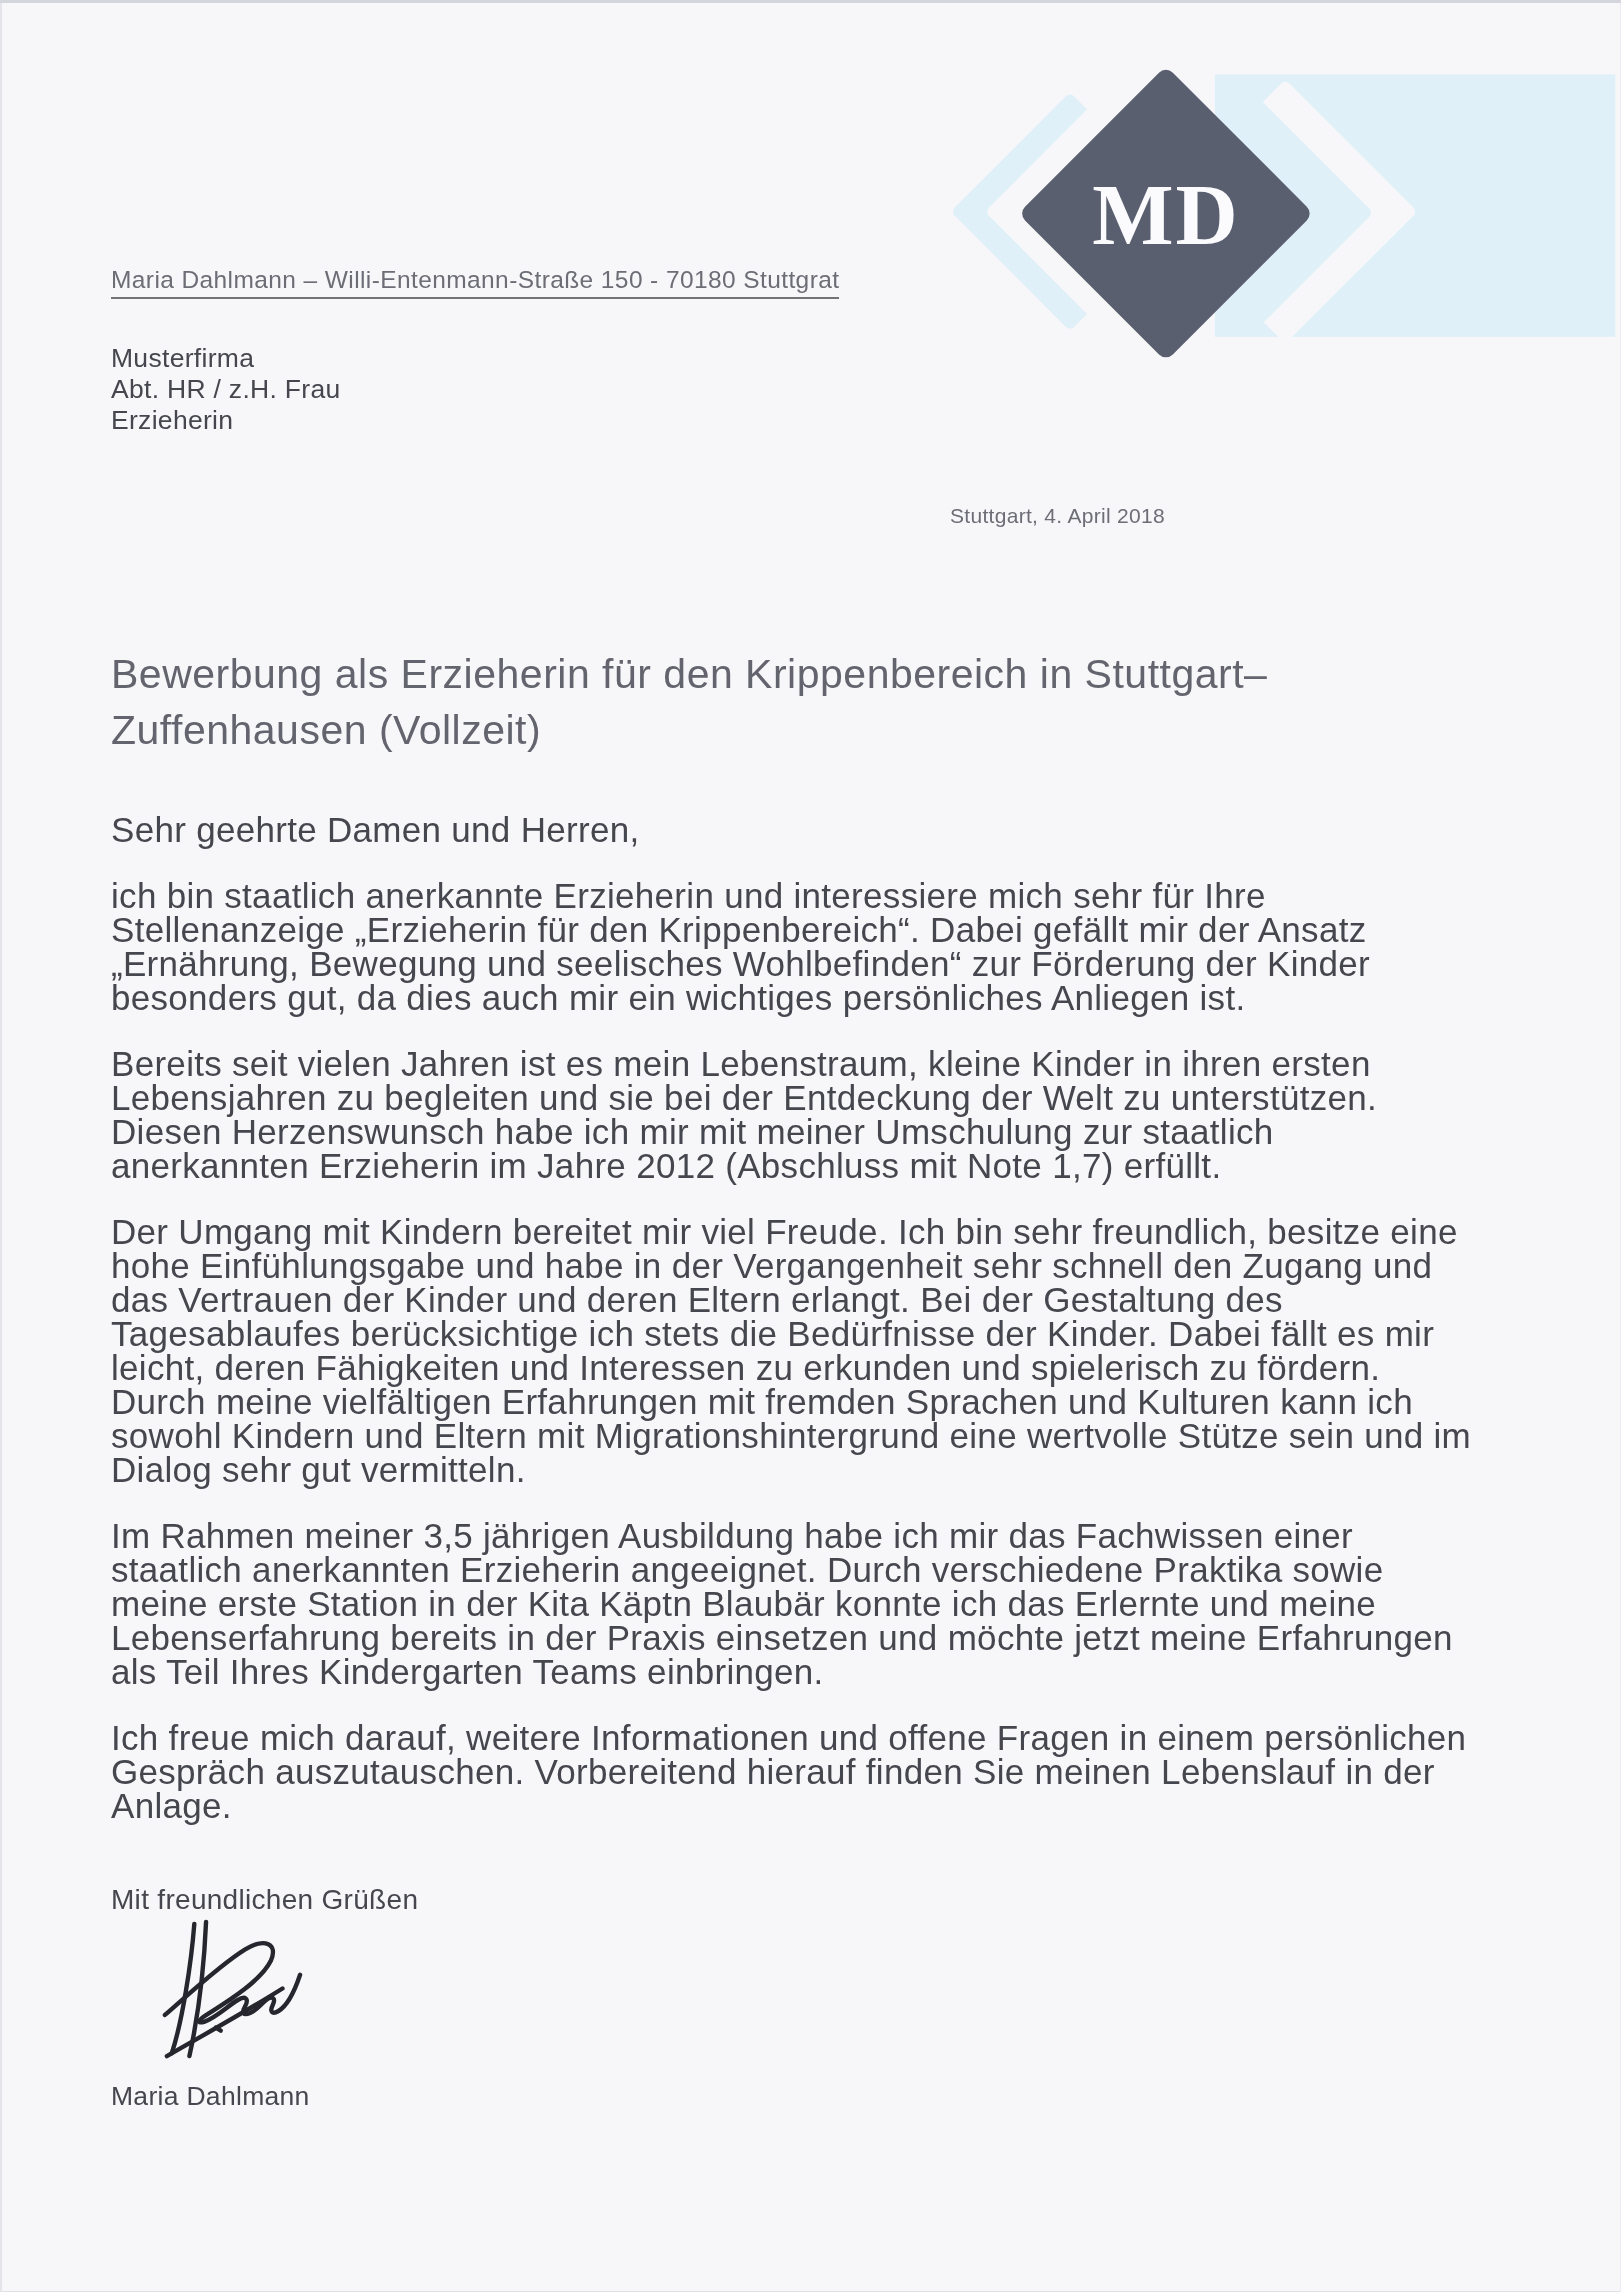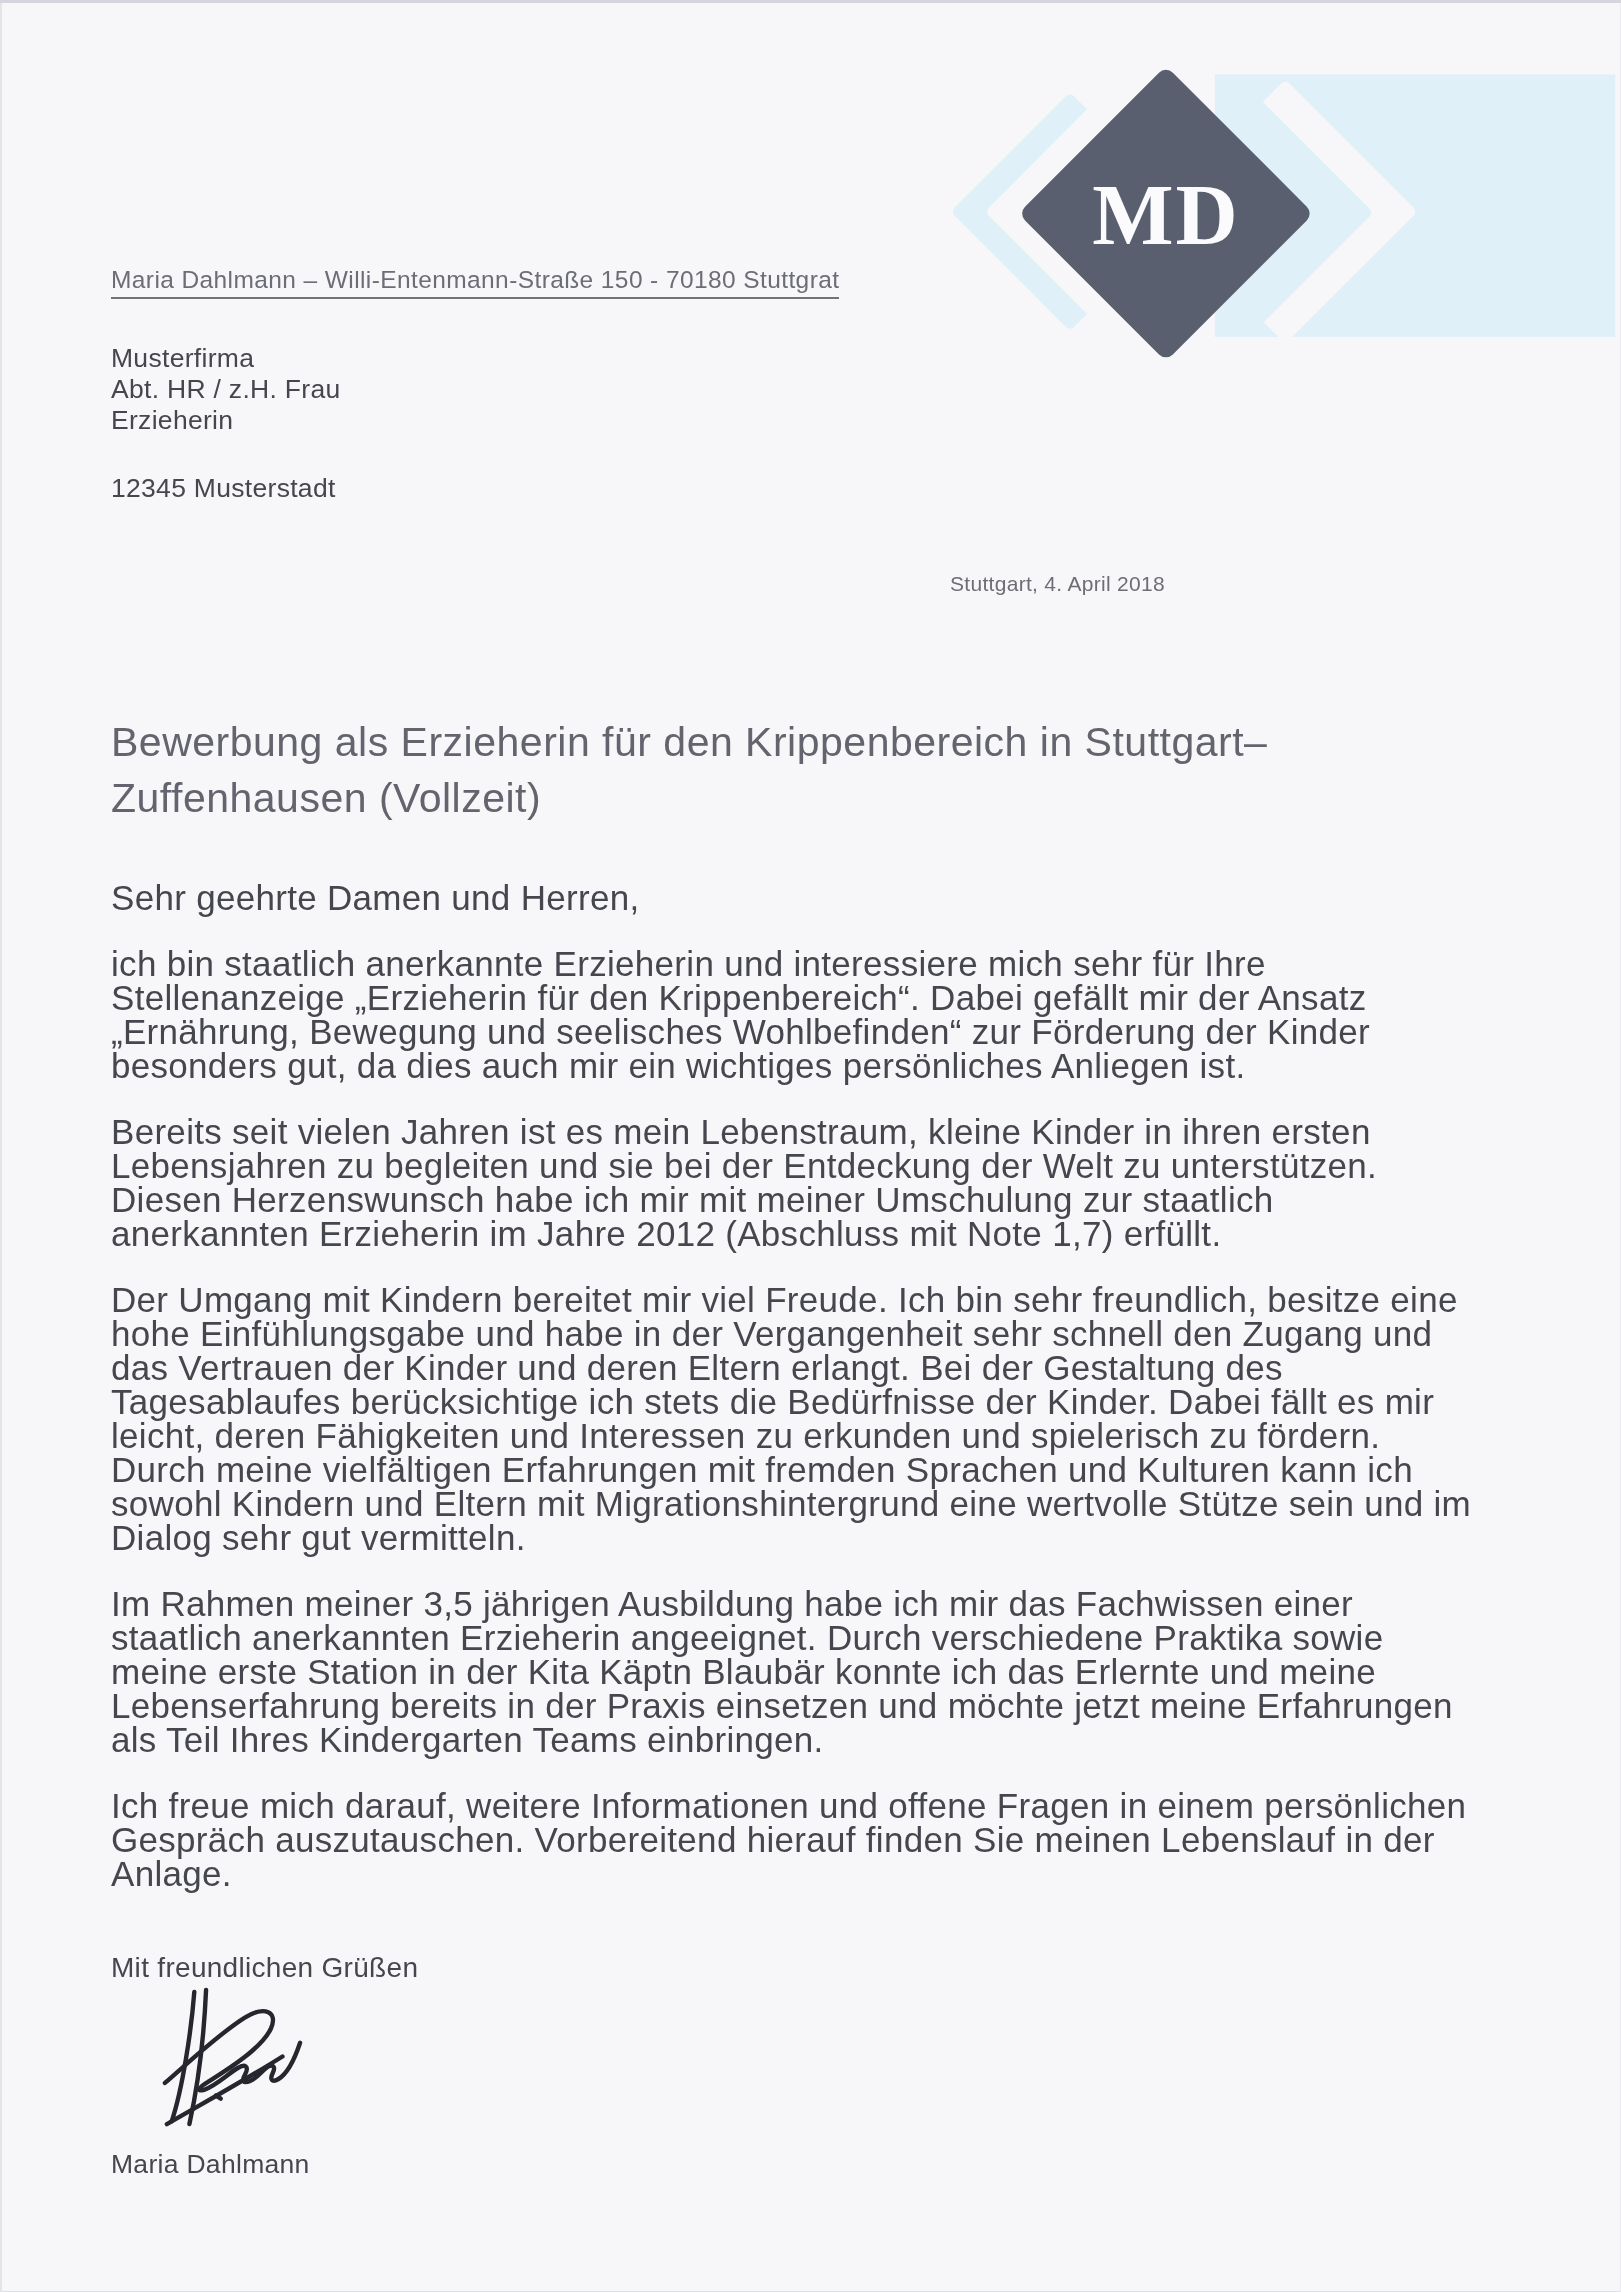--- a/index.html
+++ b/index.html
@@ -94,21 +94,20 @@
 
   <div class="sender-line">
     <span class="u">Maria Dahlmann – Willi-Entenmann-Straße 150 - 70180 Stuttgrat</span>
   </div>
 
   <div class="recipient">
     <div>Musterfirma</div>
     <div>Abt. HR / z.H. Frau</div>
     <div>Erzieherin</div>
     <div class="recipient-address">
-      <div>12345 Musterstadt</div>
     </div>
   </div>
 
   <div class="date-line">Stuttgart, 4. April 2018</div>
 
   <h1 class="subject">Bewerbung als Erzieherin für den Krippenbereich in Stuttgart–Zuffenhausen (Vollzeit)</h1>
 
   <div class="body-text">
     <div class="salutation">Sehr geehrte Damen und Herren,</div>
     <p>ich bin staatlich anerkannte Erzieherin und interessiere mich sehr für Ihre Stellenanzeige „Erzieherin für den Krippenbereich“. Dabei gefällt mir der Ansatz „Ernährung, Bewegung und seelisches Wohlbefinden“ zur Förderung der Kinder besonders gut, da dies auch mir ein wichtiges persönliches Anliegen ist.</p>

